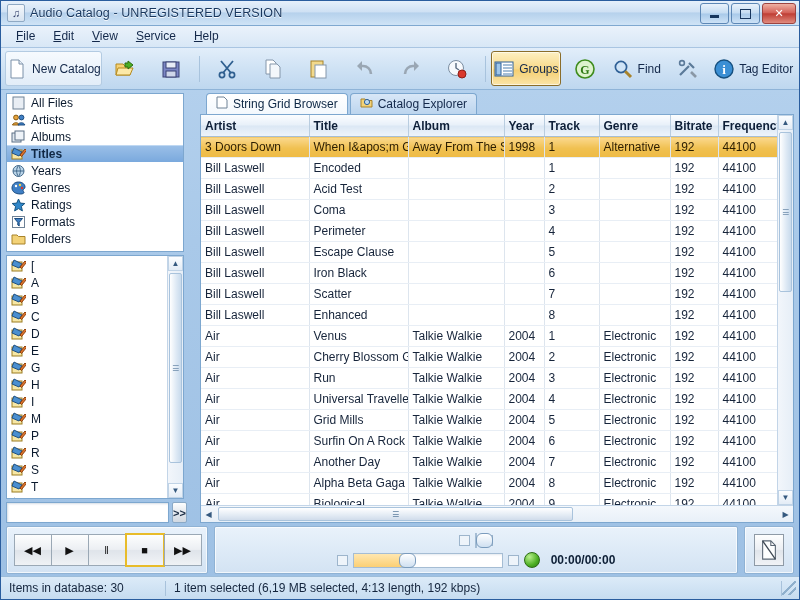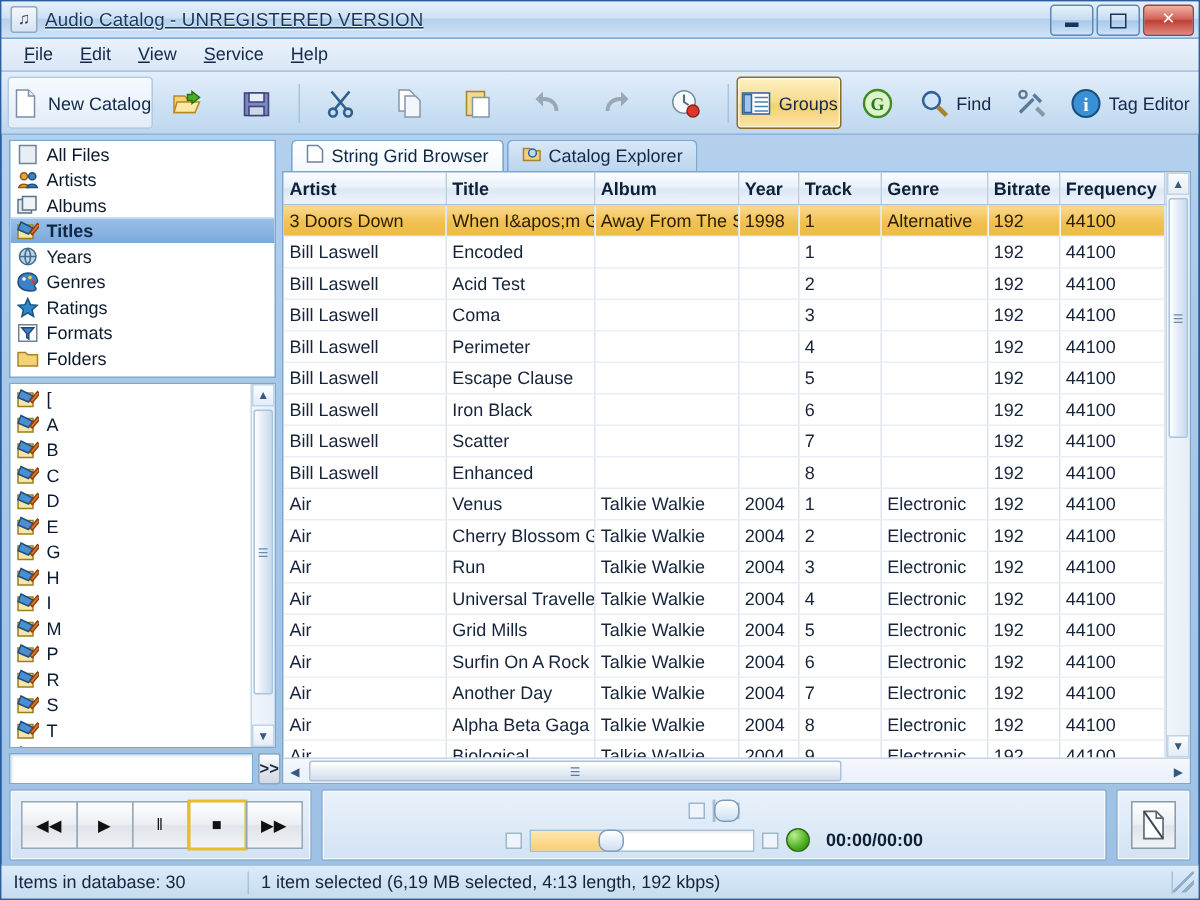--- a/index.html
+++ b/index.html
@@ -27,21 +27,20 @@
     width:16px;height:16px;margin-left:6px;margin-right:5px;
     background:linear-gradient(180deg,#f4f7fb,#d6e3f1);
     border:1px solid #8fa9c4;border-radius:2px;
     display:flex;align-items:center;justify-content:center;
     font-size:11px;color:#33406b;line-height:1;
   }
   .titlebar .tb-text{
     font-size:12.5px;color:#17365d;letter-spacing:.1px;
     text-shadow:0 1px 0 rgba(255,255,255,.85);
     white-space:nowrap;
-    text-decoration:underline;
   }
   .wbtns{position:absolute;right:3px;top:2px;display:flex;gap:2px;}
   .wbtn{
     width:27px;height:19px;border:1px solid #5d87b5;border-radius:3px;
     background:linear-gradient(180deg,#e9f2fb 0%,#c5dcf2 48%,#a8c9e9 52%,#cde2f6 100%);
     display:flex;align-items:center;justify-content:center;
     color:#17365d;font-size:11px;line-height:1;
   }
   .wbtn.close{
     border-color:#9c4340;
@@ -84,21 +83,21 @@
     border:1px solid #8a6d2a;border-radius:3px;
     background:linear-gradient(180deg,#fdf0c2 0%,#f8d98a 50%,#f5cf72 55%,#fae4a8 100%);
     box-shadow:inset 0 0 0 1px rgba(255,255,255,.6);
   }
   .tsep{width:1px;height:26px;background:#a8c3dd;margin:0 4px;}
   .ico{width:22px;height:22px;display:block;}
 
   
   .content{
     position:absolute;left:0;top:88px;right:0;bottom:76px;
-    padding:4px 5px 0 5px;box-sizing:border-box;display:flex;gap:4px;
+    padding:4px 5px 0 5px;box-sizing:border-box;display:flex;gap:16px;
   }
   .leftpane{width:178px;display:flex;flex-direction:column;gap:3px;}
   .panelbox{
     background:#fff;border:1px solid #7da7cf;
     box-shadow:inset 0 0 0 1px #fff;
     overflow:hidden;position:relative;
   }
   .tree1{height:157px;}
   .tree2{flex:1;display:flex;}
   .trow{

